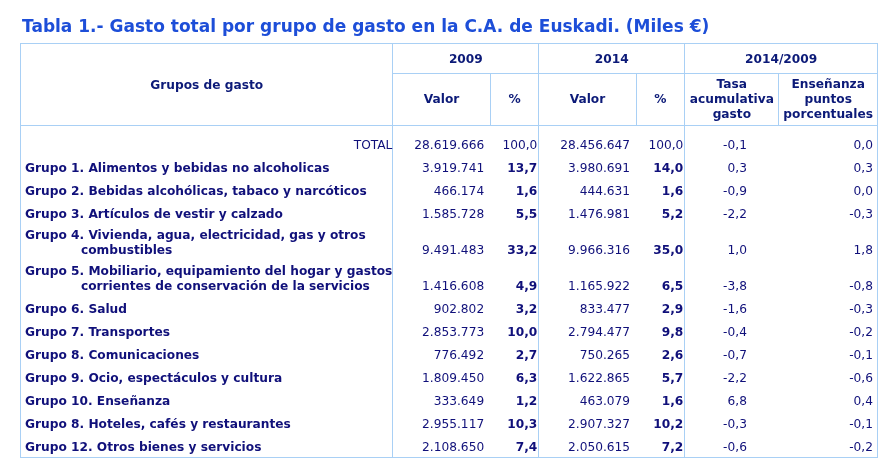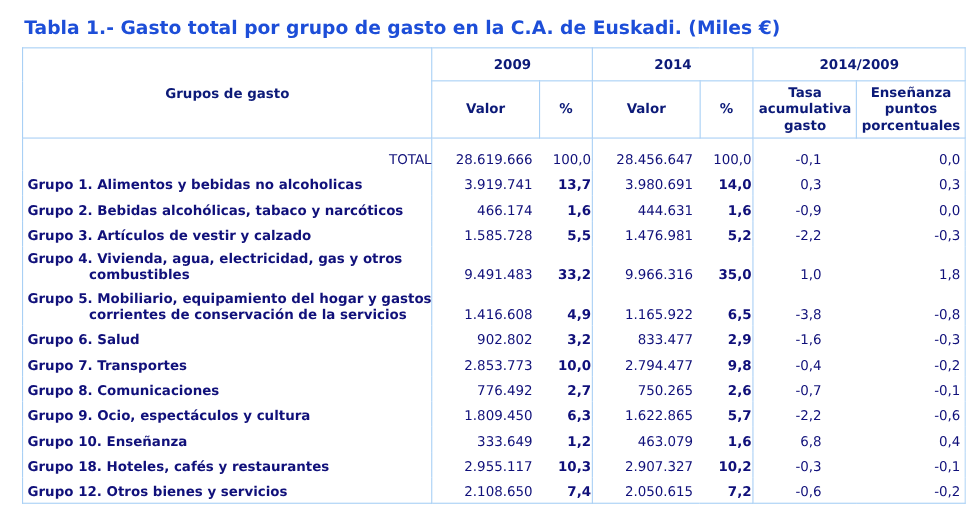--- a/index.html
+++ b/index.html
@@ -162,21 +162,21 @@
       <tr class="row1">
         <td class="lbl vbl vbr"><span>Grupo 10. Enseñanza</span></td>
         <td class="num">333.649</td>
         <td class="pct vbr">1,2</td>
         <td class="num">463.079</td>
         <td class="pct vbr">1,6</td>
         <td class="tasa">6,8</td>
         <td class="var vbr">0,4</td>
       </tr>
       <tr class="row1">
-        <td class="lbl vbl vbr"><span>Grupo 18. Hoteles, cafés y restaurantes</span></td>
+        <td class="lbl vbl vbr"><span>Grupo 8. Hoteles, cafés y restaurantes</span></td>
         <td class="num">2.955.117</td>
         <td class="pct vbr">10,3</td>
         <td class="num">2.907.327</td>
         <td class="pct vbr">10,2</td>
         <td class="tasa">-0,3</td>
         <td class="var vbr">-0,1</td>
       </tr>
       <tr class="row1 last">
         <td class="lbl vbl vbr"><span>Grupo 12. Otros bienes y servicios</span></td>
         <td class="num">2.108.650</td>

